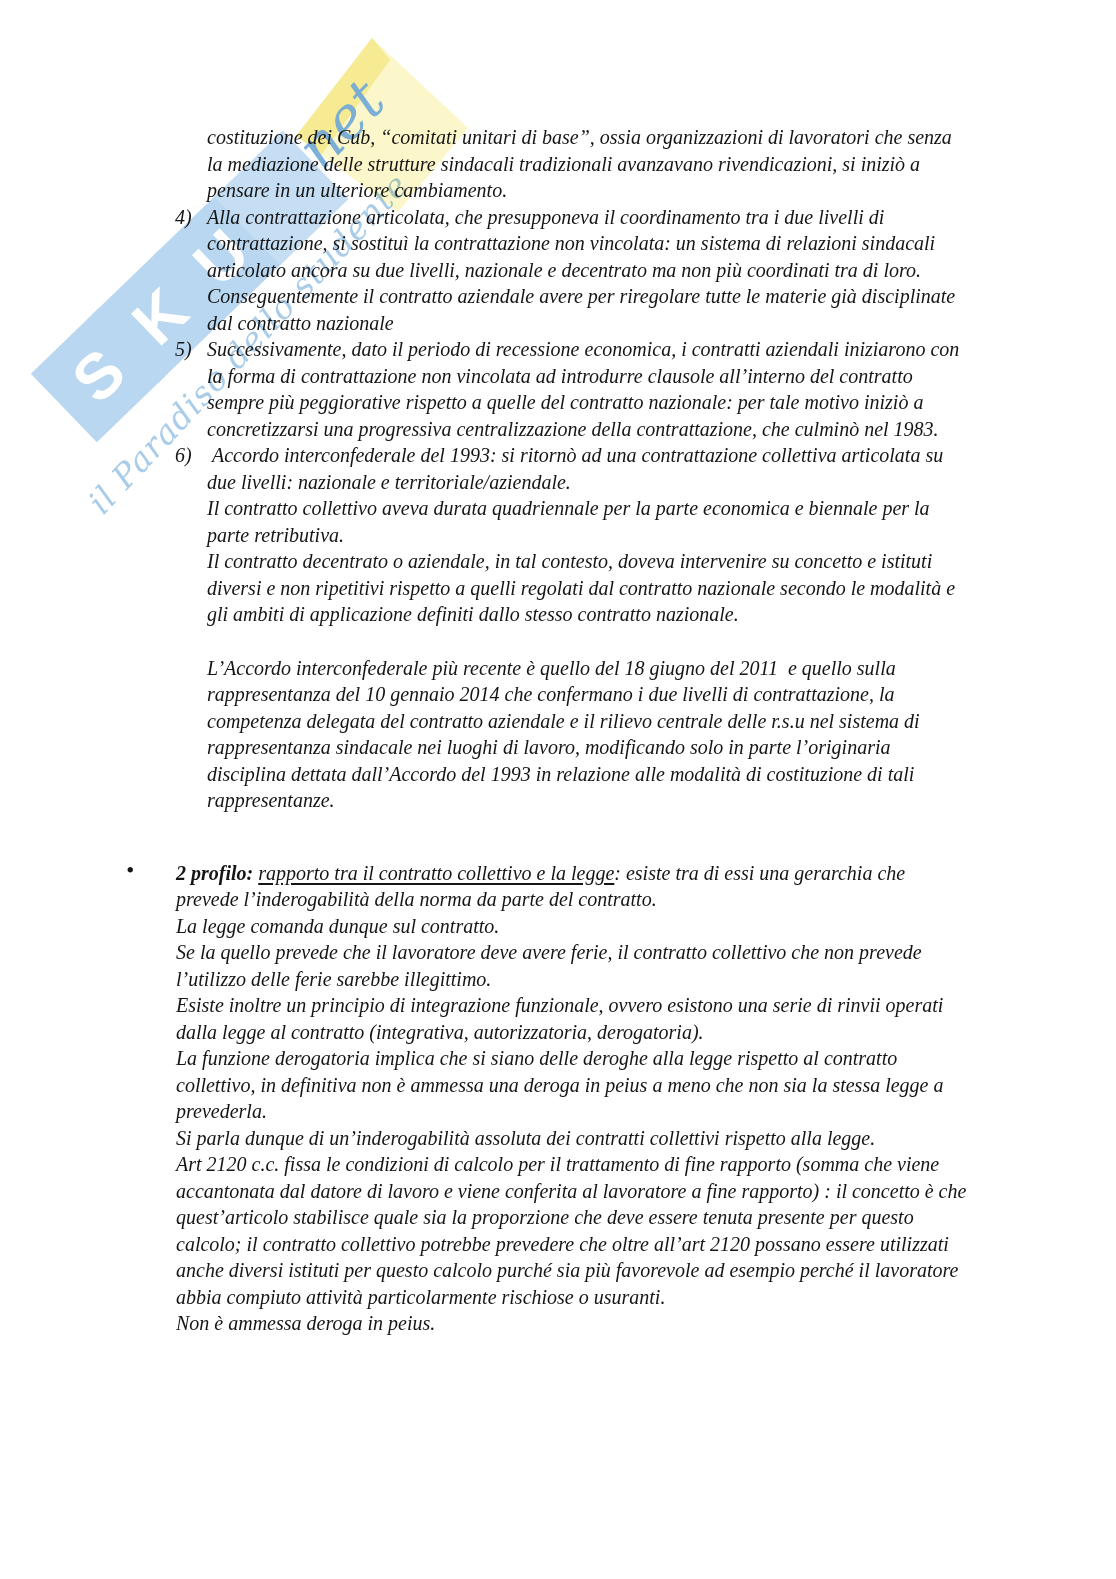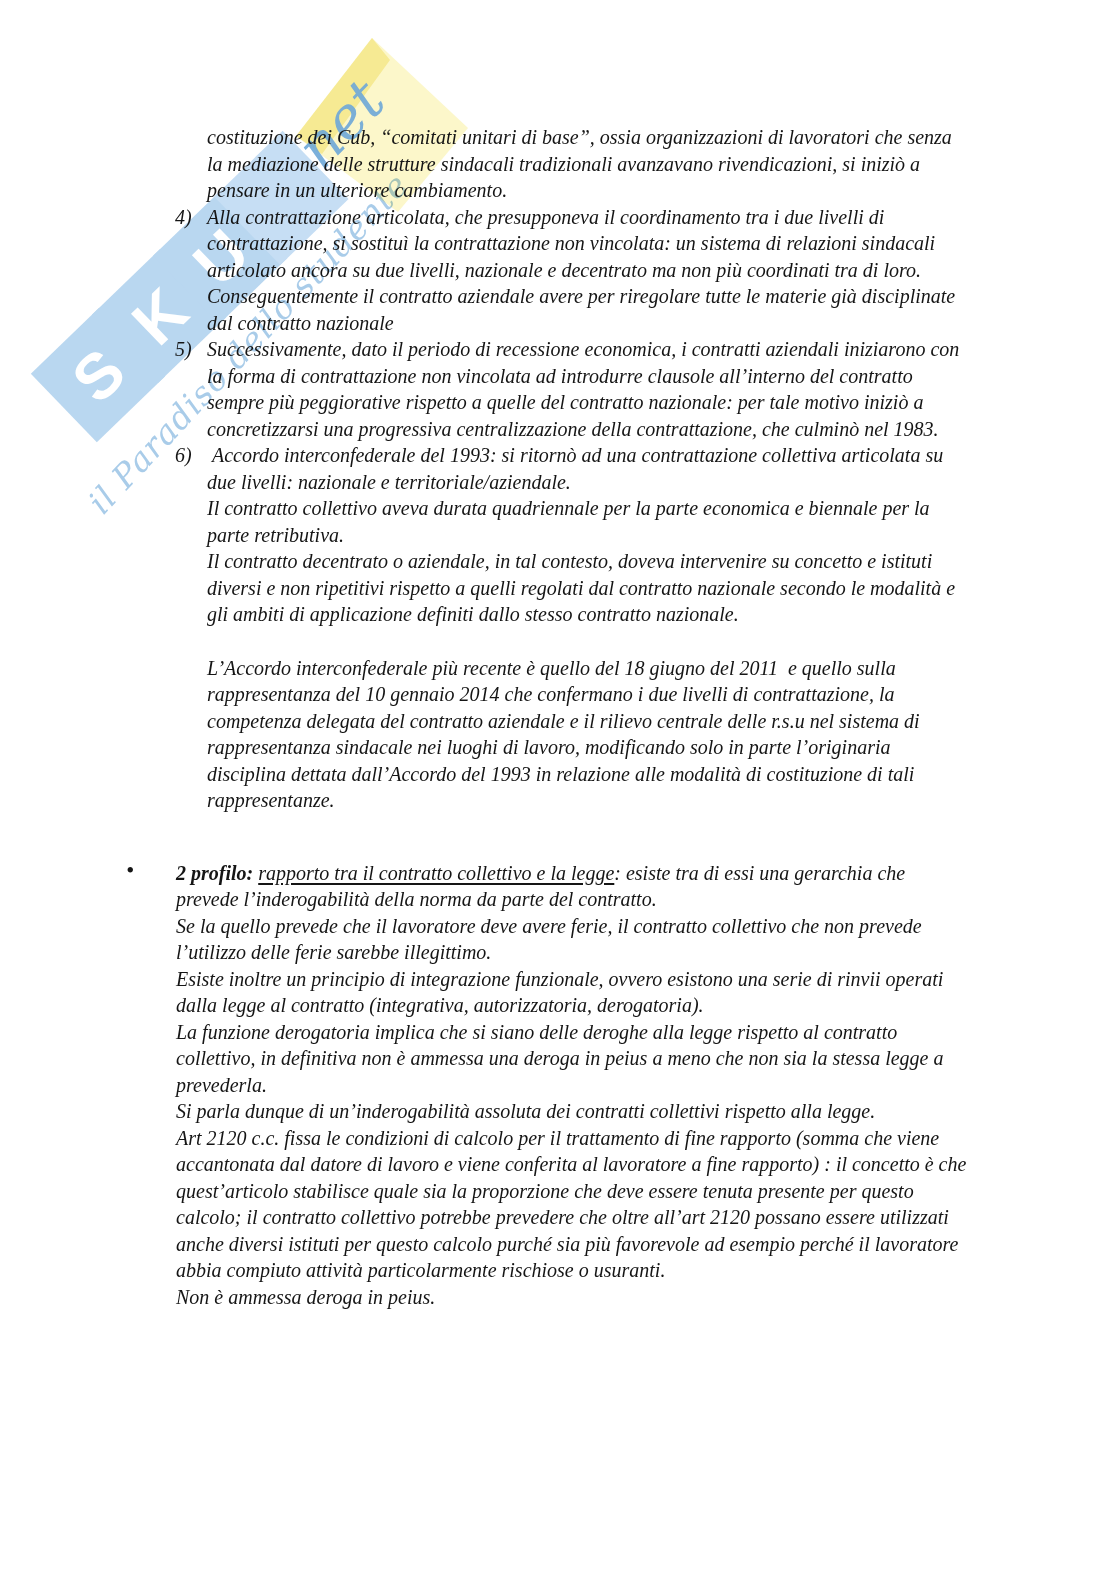--- a/index.html
+++ b/index.html
@@ -109,20 +109,21 @@
 
     <div class="hang-item">
       <div class="para">L’Accordo interconfederale più recente è quello del 18 giugno del 2011  e quello sulla rappresentanza del 10 gennaio 2014 che confermano i due livelli di contrattazione, la competenza delegata del contratto aziendale e il rilievo centrale delle r.s.u nel sistema di rappresentanza sindacale nei luoghi di lavoro, modificando solo in parte l’originaria disciplina dettata dall’Accordo del 1993 in relazione alle modalità di costituzione di tali rappresentanze.</div>
     </div>
 
     <div class="spacer-big"></div>
 
     <div class="bullet-item">
       <span class="bullet-marker">•</span>
       <div class="para"><span class="b">2 profilo:</span><span> </span><span class="u">rapporto tra il contratto collettivo e la legge</span><span>: esiste tra di essi una gerarchia che prevede l’inderogabilità della norma da parte del contratto.</span></div>
+      <div class="para">La legge comanda dunque sul contratto.</div>
       <div class="para">Se la quello prevede che il lavoratore deve avere ferie, il contratto collettivo che non prevede l’utilizzo delle ferie sarebbe illegittimo.</div>
       <div class="para">Esiste inoltre un principio di integrazione funzionale, ovvero esistono una serie di rinvii operati dalla legge al contratto (integrativa, autorizzatoria, derogatoria).</div>
       <div class="para">La funzione derogatoria implica che si siano delle deroghe alla legge rispetto al contratto collettivo, in definitiva non è ammessa una deroga in peius a meno che non sia la stessa legge a prevederla.</div>
       <div class="para">Si parla dunque di un’inderogabilità assoluta dei contratti collettivi rispetto alla legge.</div>
       <div class="para">Art 2120 c.c. fissa le condizioni di calcolo per il trattamento di fine rapporto (somma che viene accantonata dal datore di lavoro e viene conferita al lavoratore a fine rapporto) : il concetto è che quest’articolo stabilisce quale sia la proporzione che deve essere tenuta presente per questo calcolo; il contratto collettivo potrebbe prevedere che oltre all’art 2120 possano essere utilizzati anche diversi istituti per questo calcolo purché sia più favorevole ad esempio perché il lavoratore abbia compiuto attività particolarmente rischiose o usuranti.</div>
       <div class="para">Non è ammessa deroga in peius.</div>
     </div>
 
   </div>
 </div>

